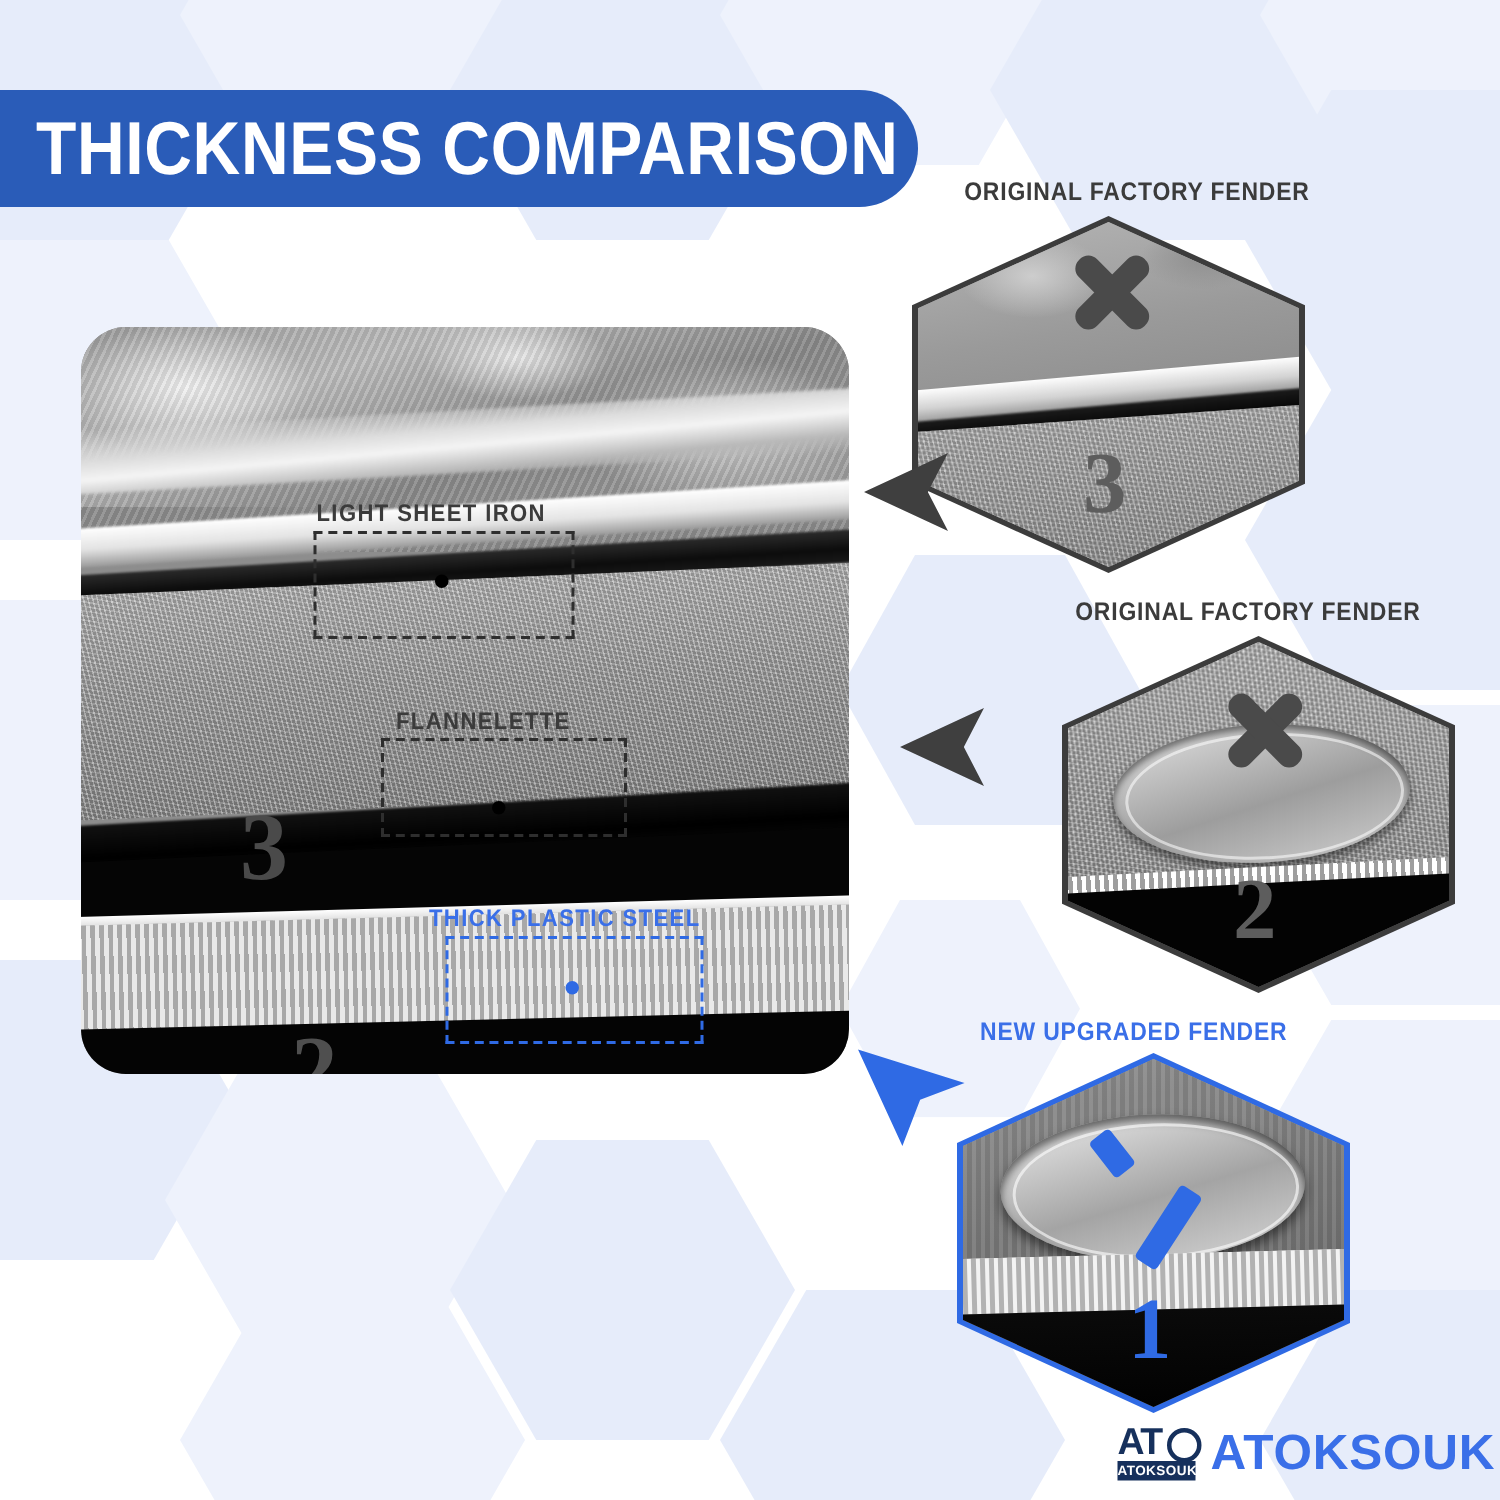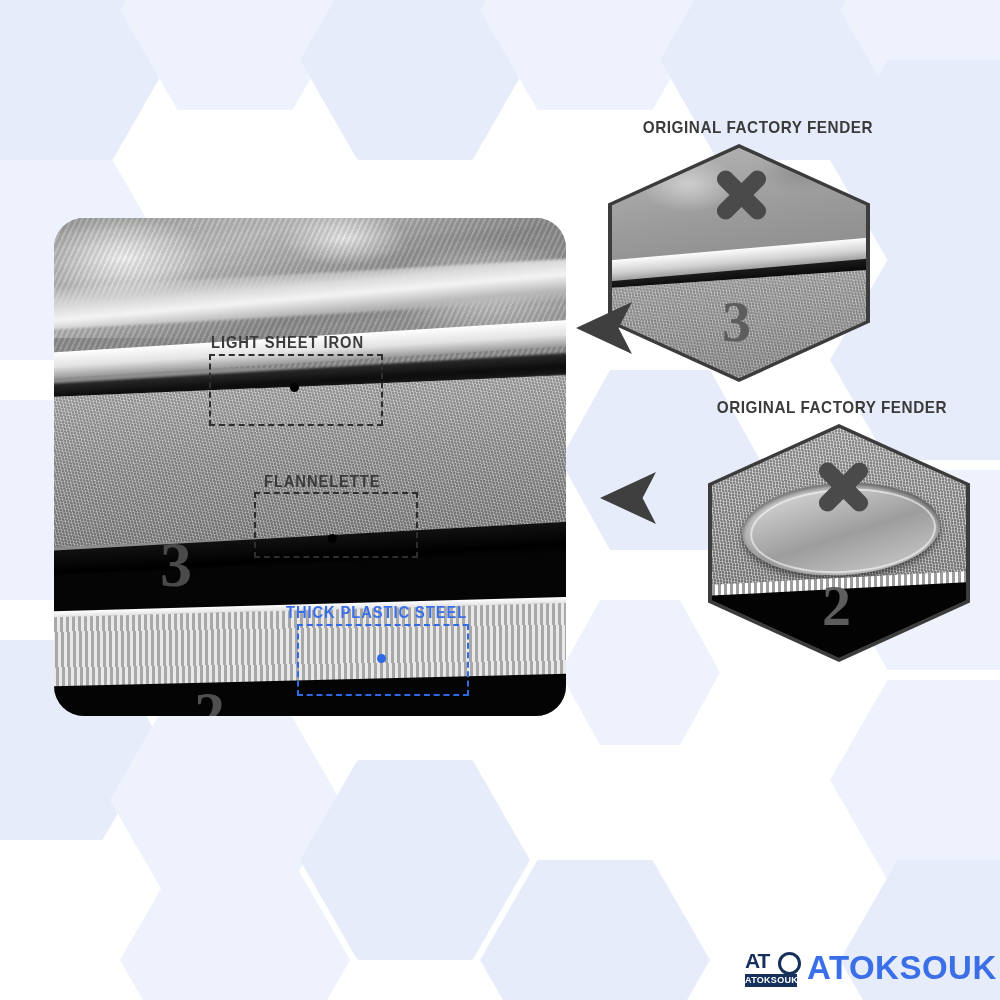--- a/index.html
+++ b/index.html
@@ -194,21 +194,21 @@
   .arrow{position:absolute;}
   .arrow-left{width:56px;height:52px;background:#3f3f3f;
      clip-path:polygon(0% 50%,100% 0%,76% 50%,100% 100%);}
   .arrow-diag{width:74px;height:70px;background:#2f6ae4;
      clip-path:polygon(0% 8%,96% 40%,56% 56%,40% 100%);}
 
   
   #brand{position:absolute;left:745px;top:948px;display:flex;align-items:center;gap:10px;}
   #brand-mark{width:52px;height:40px;position:relative;}
   #brand-mark-top{position:absolute;left:0;top:0;width:52px;height:26px;
-     color:#16305c;font-size:21px;font-weight:bold;letter-spacing:-1px;
+     color:#16305c;font-size:25px;font-weight:bold;letter-spacing:-1px;
      font-family:"Liberation Sans", sans-serif;line-height:26px;}
   #brand-mark-circle{position:absolute;left:33px;top:4px;width:17px;height:17px;border-radius:50%;
      border:3px solid #16305c;}
   #brand-mark-bar{position:absolute;left:0;top:26px;width:52px;height:13px;background:#16305c;
      color:#fff;font-size:9px;font-weight:bold;text-align:center;line-height:13px;letter-spacing:.3px;}
   #brand-name{color:#3a6fe8;font-size:33px;font-weight:bold;letter-spacing:.5px;
      font-family:"Liberation Sans", sans-serif;}
 </style>
 </head>
 <body>
@@ -229,20 +229,23 @@
   <div class="bg-hex pale" style="left:830px;top:470px;width:230px;height:200px;"></div>
   <div class="bg-hex" style="left:-70px;top:640px;width:230px;height:200px;"></div>
   <div class="bg-hex pale" style="left:110px;top:700px;width:230px;height:200px;"></div>
   <div class="bg-hex" style="left:300px;top:760px;width:230px;height:200px;"></div>
   <div class="bg-hex pale" style="left:120px;top:860px;width:230px;height:200px;"></div>
   <div class="bg-hex" style="left:480px;top:860px;width:230px;height:200px;"></div>
   <div class="bg-hex pale" style="left:830px;top:680px;width:230px;height:200px;"></div>
   <div class="bg-hex" style="left:840px;top:860px;width:230px;height:200px;"></div>
   <div class="bg-hex pale" style="left:560px;top:600px;width:160px;height:145px;"></div>
 
+  <div id="title-banner">
+    <div id="title-text">THICKNESS COMPARISON</div>
+  </div>
 
   <div id="main-photo">
     <div class="layerimg">
       <div class="band b-top"></div>
       <div class="b-texture-top"></div>
       <div class="band b-strut"></div>
       <div class="band b-shine"></div>
       <div class="band b-dark1"></div>
       <div class="band b-felt"></div>
       <div class="b-coin"></div>
@@ -292,20 +295,35 @@
         <div class="hx2-coin-rim"></div>
       </div>
       <div class="hx2-edge"></div>
       <div class="hx2-black"></div>
     </div>
     <div class="mark-x" style="left:122px;top:64px;"></div>
     <div class="hex-num grey" style="left:132px;top:180px;">2</div>
     <div class="arrow arrow-left" style="left:-90px;top:80px;"></div>
   </div>
 
+  <div class="hex-card" style="left:620px;top:672px;width:290px;height:270px;">
+    <div class="hex-label blue" style="left:22px;top:6px;">NEW UPGRADED FENDER</div>
+    <div class="hex-shape hex-border blue" style="left:18px;top:30px;width:262px;height:240px;"></div>
+    <div class="hex-inner" style="left:22px;top:34px;width:254px;height:232px;">
+      <div class="hx3-bg"></div>
+      <div class="hx3-coin">
+        <div class="hx3-coin-rim"></div>
+      </div>
+      <div class="hx3-weave"></div>
+      <div class="hx3-black"></div>
+    </div>
+    <div class="mark-check" style="left:118px;top:58px;"></div>
+    <div class="hex-num blue" style="left:132px;top:180px;">1</div>
+    <div class="arrow arrow-diag" style="left:-48px;top:22px;"></div>
+  </div>
 
   <div id="brand">
     <div id="brand-mark">
       <div id="brand-mark-top">AT</div>
       <div id="brand-mark-circle"></div>
       <div id="brand-mark-bar">ATOKSOUK</div>
     </div>
     <div id="brand-name">ATOKSOUK</div>
   </div>
 

